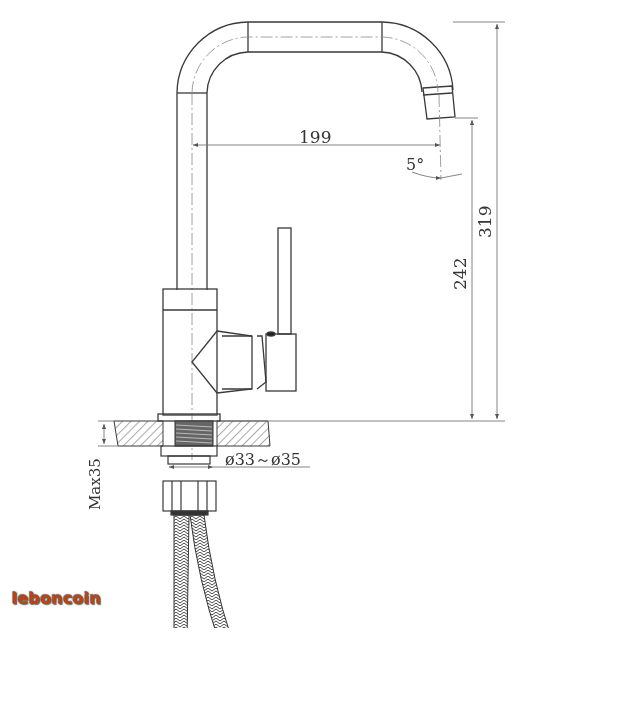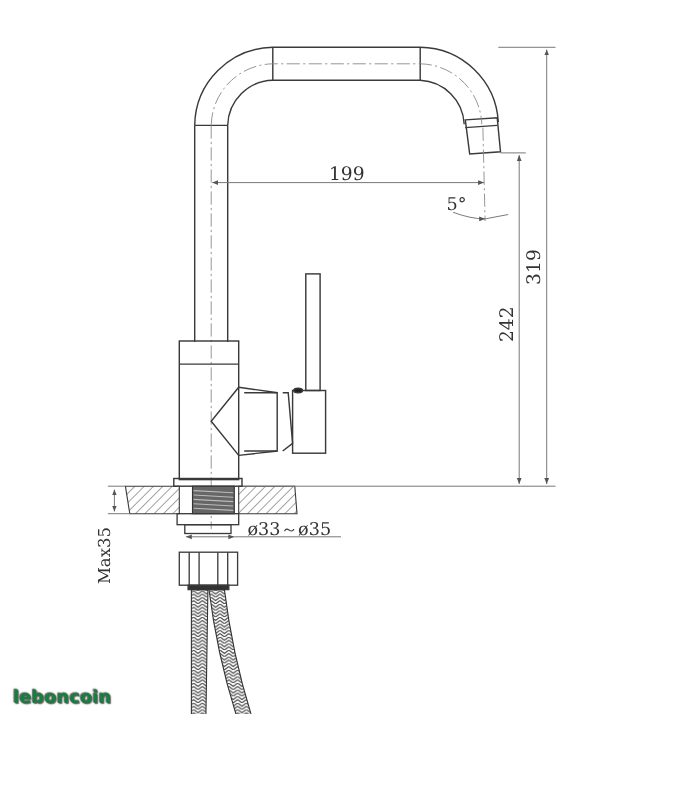--- a/index.html
+++ b/index.html
@@ -1,20 +1,20 @@
 <!DOCTYPE html>
 <html><head>
 <meta charset="utf-8">
 <style>
   html, body { margin: 0; padding: 0; background: #ffffff; }
-  .canvas { position: relative; width: 629px; height: 628px; overflow: hidden; background: #fff; margin-top: 21px; }
+  .canvas { position: relative; width: 629px; height: 628px; overflow: hidden; background: #fff; }
   svg { position: absolute; left: 0; top: 0; }
   .dim { font-family: "DejaVu Serif", "Liberation Serif", serif; fill: #333; }
-  .wm { position: absolute; left: 12px; bottom: 6px; font-family: "DejaVu Sans", "Liberation Sans", sans-serif;
-        font-size: 16px; font-weight: bold; color: #15803d; letter-spacing: 0.2px;
+  .wm { position: absolute; left: 12px; bottom: 20px; font-family: "DejaVu Sans", "Liberation Sans", sans-serif;
+        font-size: 16px; font-weight: bold; color: #c2410c; letter-spacing: 0.2px;
         text-shadow: 0 0 1px #555, 0 0 2px #666, 1px 1px 1px #777, -1px -1px 1px #777; }
 </style>
 </head>
 <body>
 
 <div class="canvas">
 <svg width="629" height="720" viewBox="0 0 629 720">
   <defs>
     <pattern id="hatch" width="6" height="6" patternUnits="userSpaceOnUse" patternTransform="rotate(45)">
       <line x1="0" y1="0" x2="0" y2="6" stroke="#555" stroke-width="1"></line>

